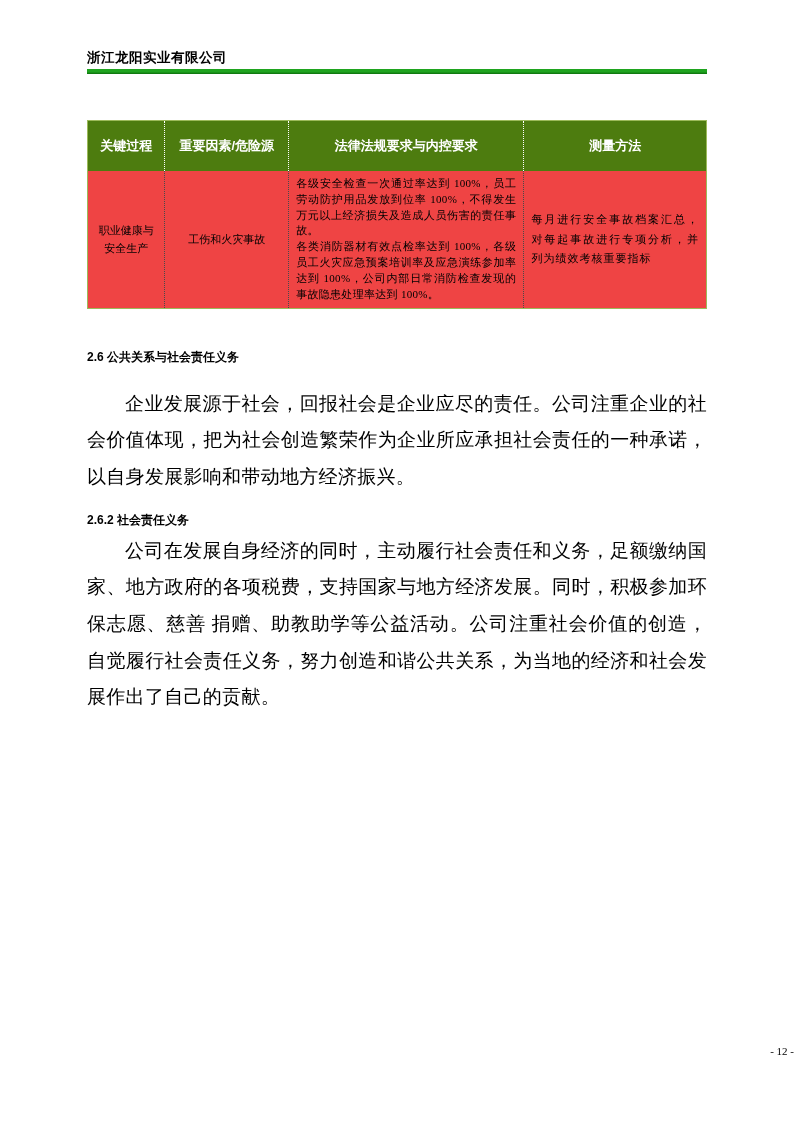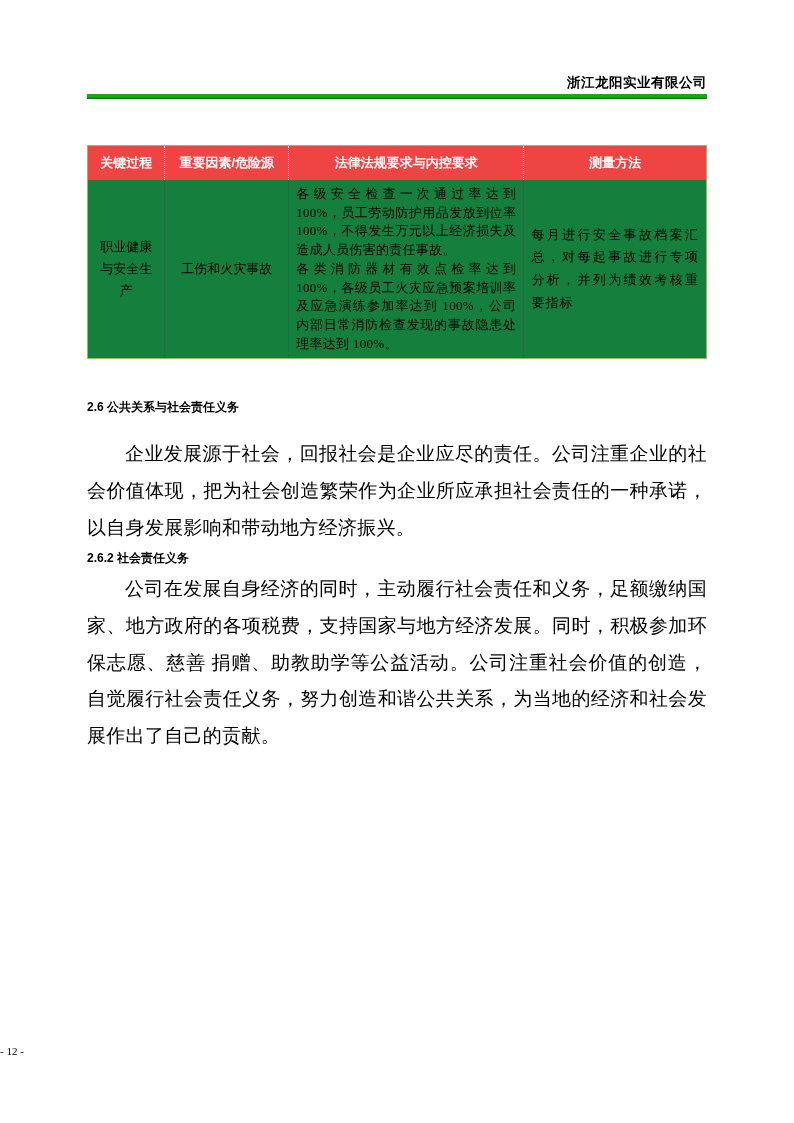--- a/index.html
+++ b/index.html
@@ -8,23 +8,23 @@
     width:794px; height:1123px;
     margin:0 auto;
     background:#ffffff;
     font-family:"Liberation Serif", serif;
     color:#000;
     overflow:hidden;
     box-sizing:border-box;
   }
   .doc-header {
     margin:0 87px;
-    padding-top:74px;
+    padding-top:49px;
     display:flex;
-    justify-content:flex-end;
+    justify-content:flex-start;
     align-items:flex-end;
   }
   .company {
     font-family:"Liberation Sans", sans-serif;
     font-weight:bold;
     font-size:13.5px;
     letter-spacing:0.5px;
   }
   .report-title {
     font-family:"Liberation Serif", serif;
@@ -40,62 +40,62 @@
   .content { margin:0 87px; }
 
   table.risk-table {
     width:100%;
     border-collapse:collapse;
     table-layout:fixed;
     margin-top:46px;
     border:1px solid #9CBA5A;
   }
   table.risk-table th {
-    background:#ef4444;
+    background:#4d7c0f;
     color:#ffffff;
     font-family:"Liberation Sans", sans-serif;
     font-weight:bold;
     font-size:13px;
     height:30px;
-    padding:2px 4px;
+    padding:10px 4px;
     text-align:center;
   }
   table.risk-table th + th { border-left:1.5px dotted #ffffff; }
   table.risk-table td {
-    font-size:13px;
+    font-size:11px;
     padding:5px 7px;
     vertical-align:middle;
-    background:#15803d;
+    background:#ef4444;
   }
   table.risk-table td + td { border-left:1.5px dotted #4a4a4a; }
   td.c-center { text-align:center; line-height:1.7; }
   td.c-req { text-align:justify; line-height:1.44; letter-spacing:0.3px; }
   td.c-measure { text-align:justify; line-height:1.75; letter-spacing:1px; }
 
   .section-heading {
     font-family:"Liberation Sans", sans-serif;
     font-weight:bold;
     font-size:12px;
     margin:0;
   }
   .h-26   { margin-top:40px; margin-bottom:20px; }
   .h-261  { margin-top:12px; margin-bottom:4px; }
-  .h-262  { margin-top:4px; margin-bottom:4px; }
+  .h-262  { margin-top:16px; margin-bottom:4px; }
   .para {
     font-size:19px;
     line-height:1.93;
     text-align:justify;
     text-indent:2em;
     margin:0;
     letter-spacing:0.3px;
   }
   .page-footer {
     position:absolute;
-    bottom:66px; left:0; right:14px;
-    text-align:left;
+    bottom:66px; left:0; right:0;
+    text-align:right;
     font-size:11px;
     font-family:"Liberation Serif", serif;
   }
 </style>
 </head>
 <body>
 
 <div class="page">
 
   <div class="doc-header">

